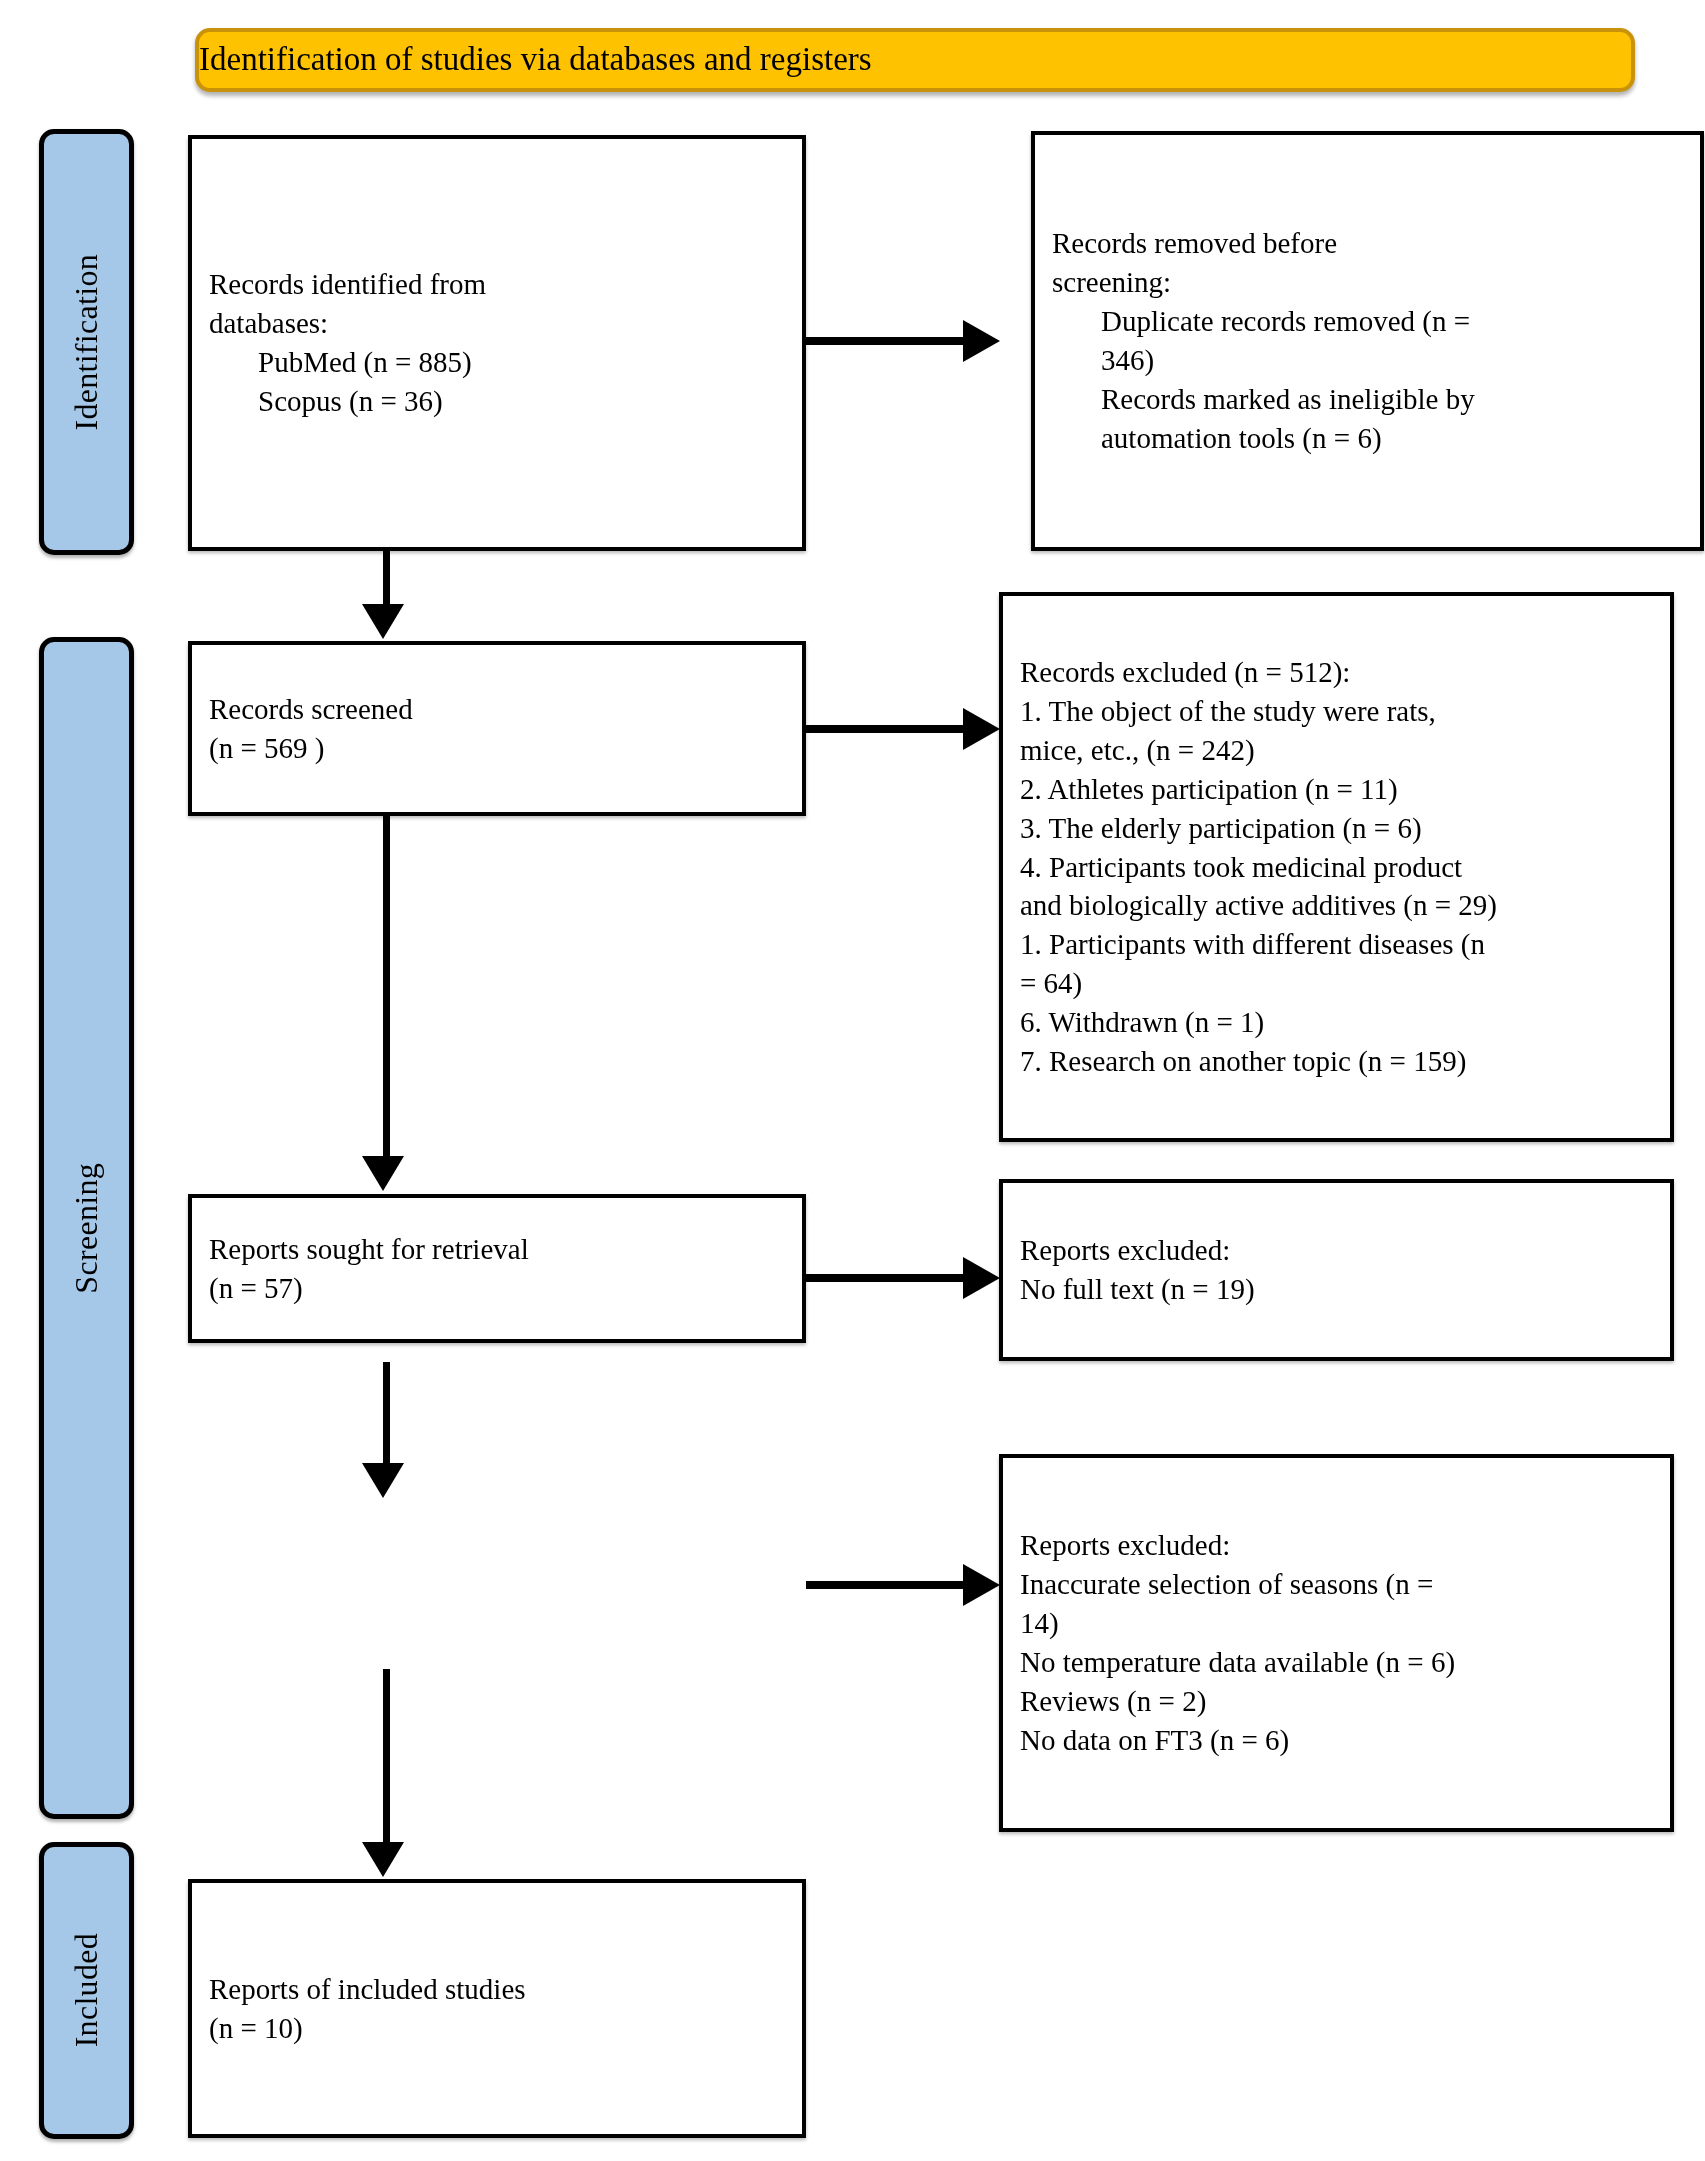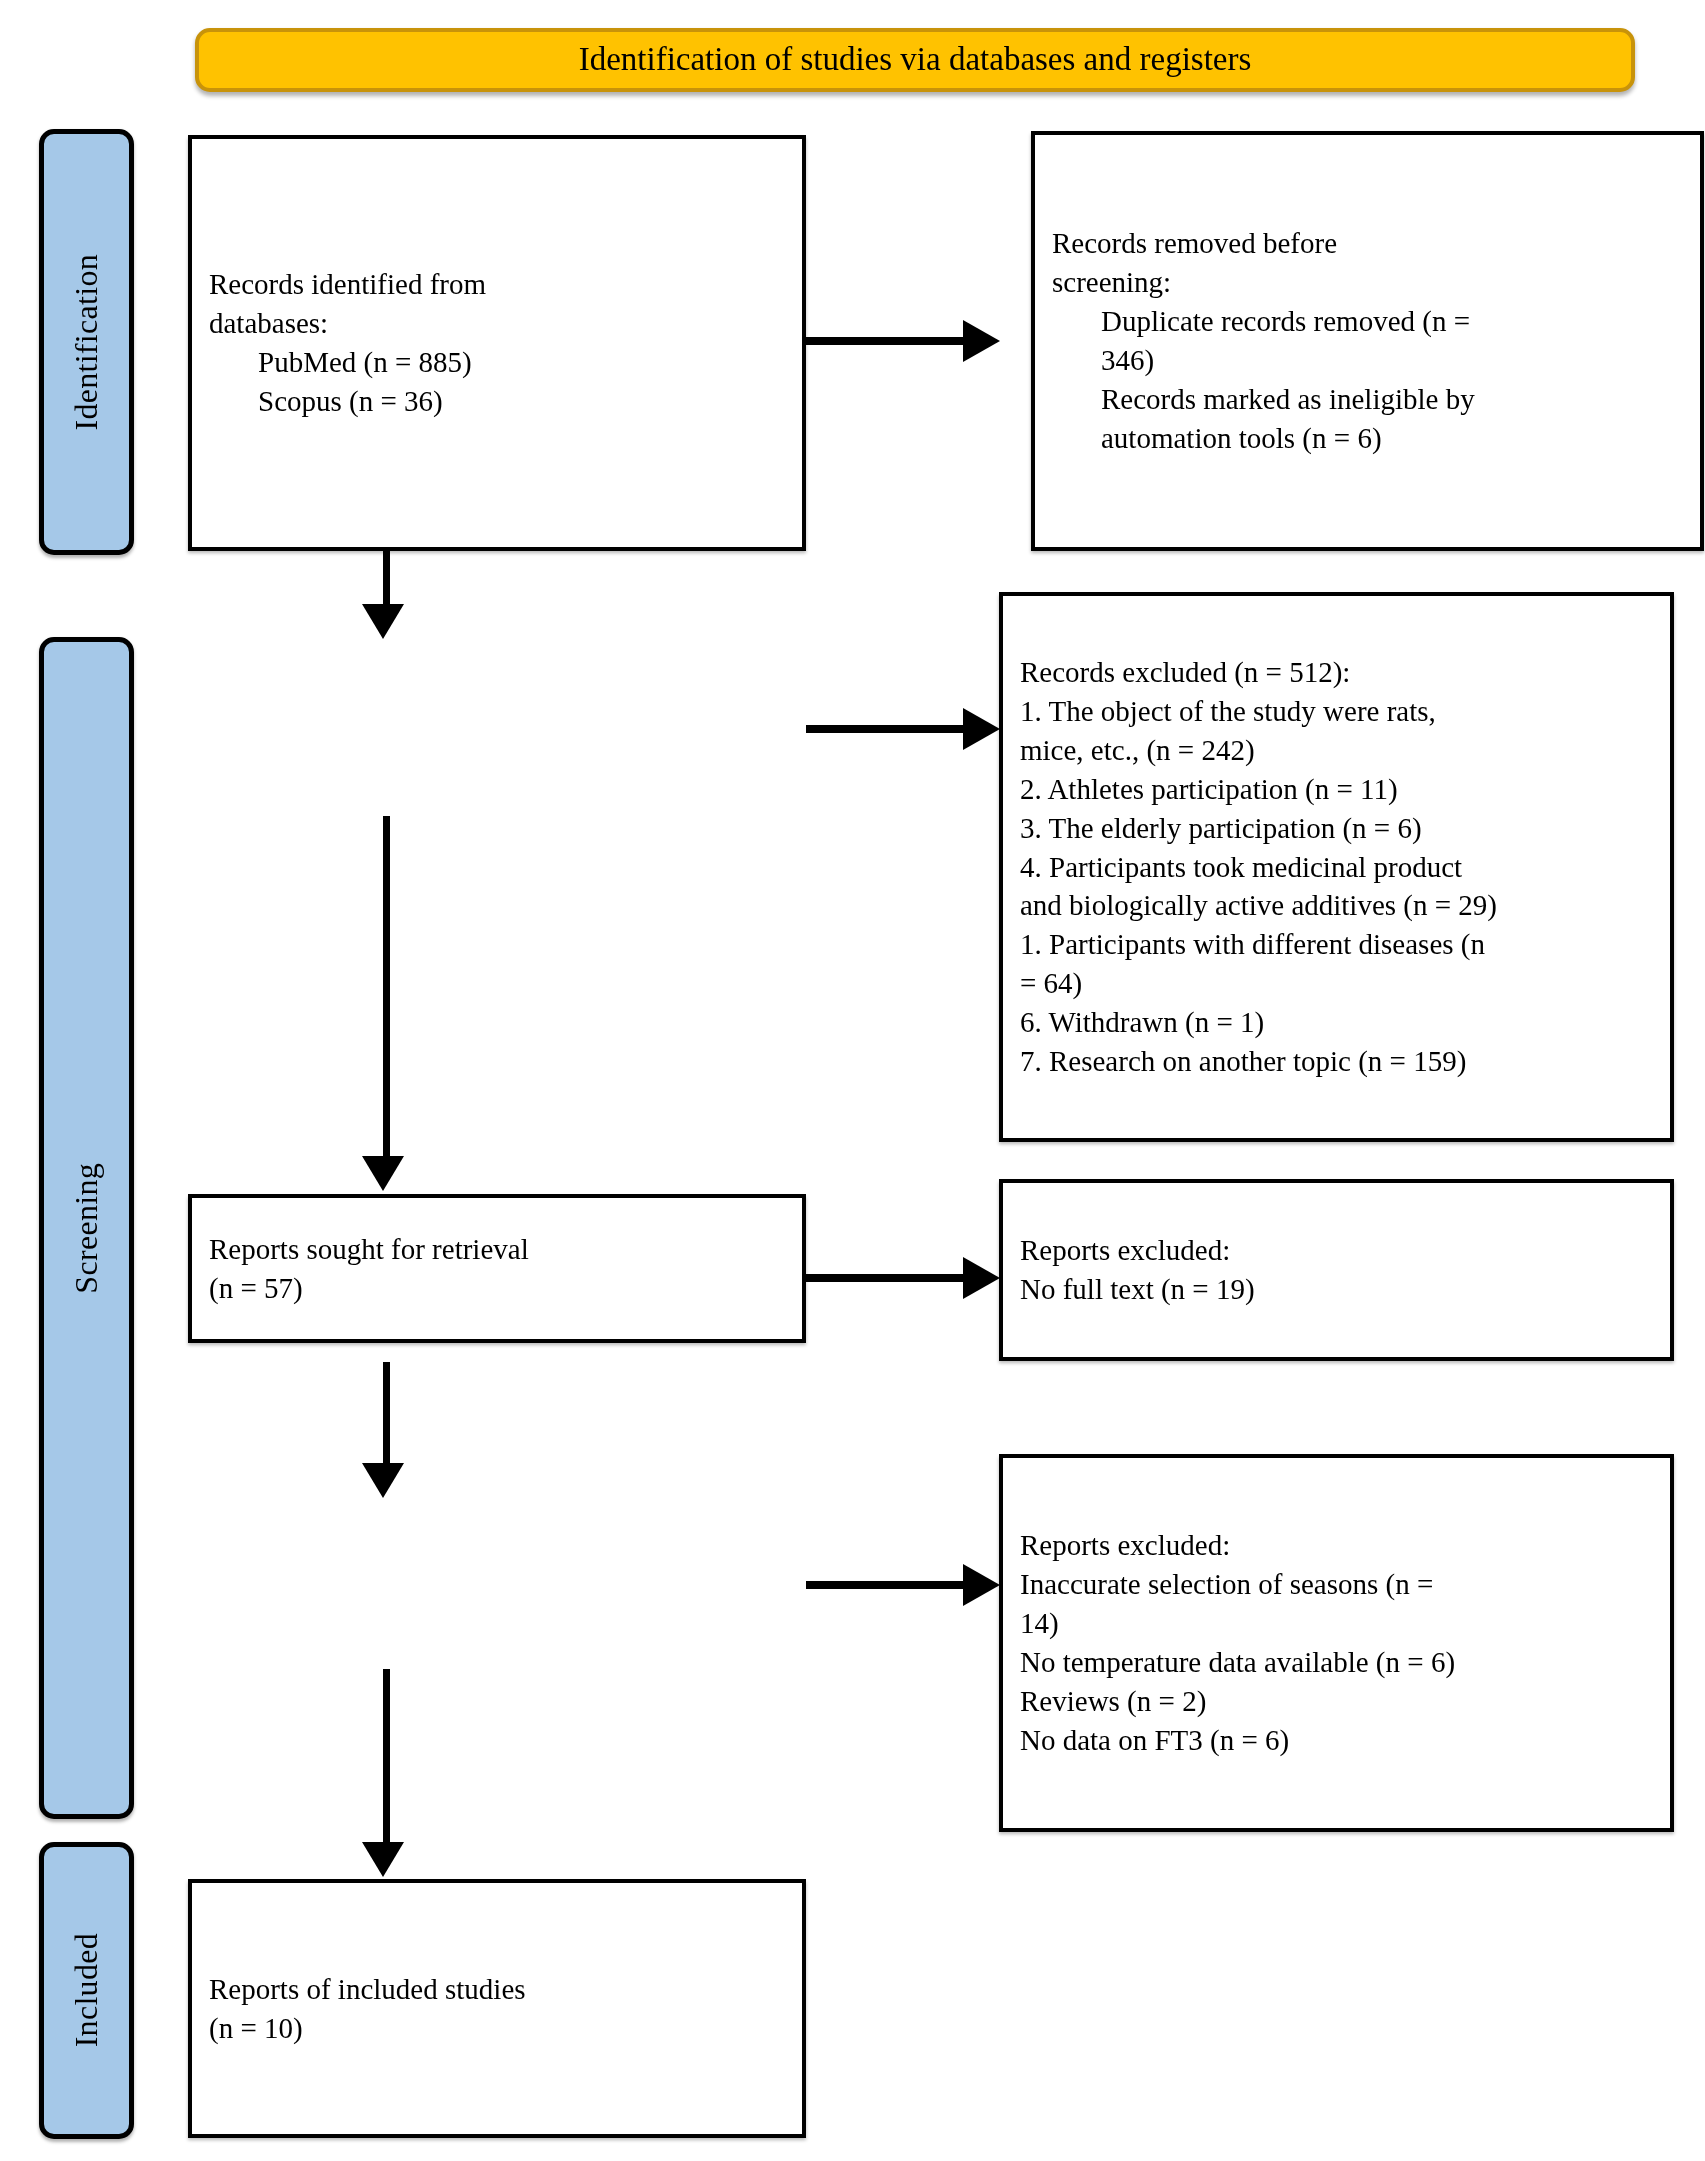--- a/index.html
+++ b/index.html
@@ -25,21 +25,20 @@
     left: 195px;
     top: 27.5px;
     width: 1440px;
     height: 64px;
     background: #FFC200;
     border: 4px solid #C8930A;
     border-radius: 15px;
     box-sizing: border-box;
     display: flex;
     align-items: center;
-    justify-content: center;
     box-shadow: 0 3.4px 4px rgba(0,0,0,0.30);
   }
   .banner-text {
     font-size: 33px;
     color: #000000;
     line-height: 1.1;
     white-space: nowrap;
   }
 
   
@@ -203,20 +202,28 @@
         <span class="ln">Records removed before</span>
         <span class="ln">screening:</span>
         <span class="ind">Duplicate records removed (n =</span>
         <span class="ind">346)</span>
         <span class="ind">Records marked as ineligible by</span>
         <span class="ind">automation tools (n = 6)</span>
       </div>
     </div>
   </div>
 
+  <div class="box" id="box-screened">
+    <div class="vcenter">
+      <div class="box-body">
+        <span class="ln">Records screened</span>
+        <span class="ln">(n = 569 )</span>
+      </div>
+    </div>
+  </div>
 
   <div class="box" id="box-rec-excl">
     <div class="vcenter">
       <div class="box-body">
         <span class="ln">Records excluded (n = 512):</span>
         <span class="ln">1. The object of the study were rats,</span>
         <span class="ln">mice, etc., (n = 242)</span>
         <span class="ln">2. Athletes participation (n = 11)</span>
         <span class="ln">3. The elderly participation (n = 6)</span>
         <span class="ln">4. Participants took medicinal product</span>

